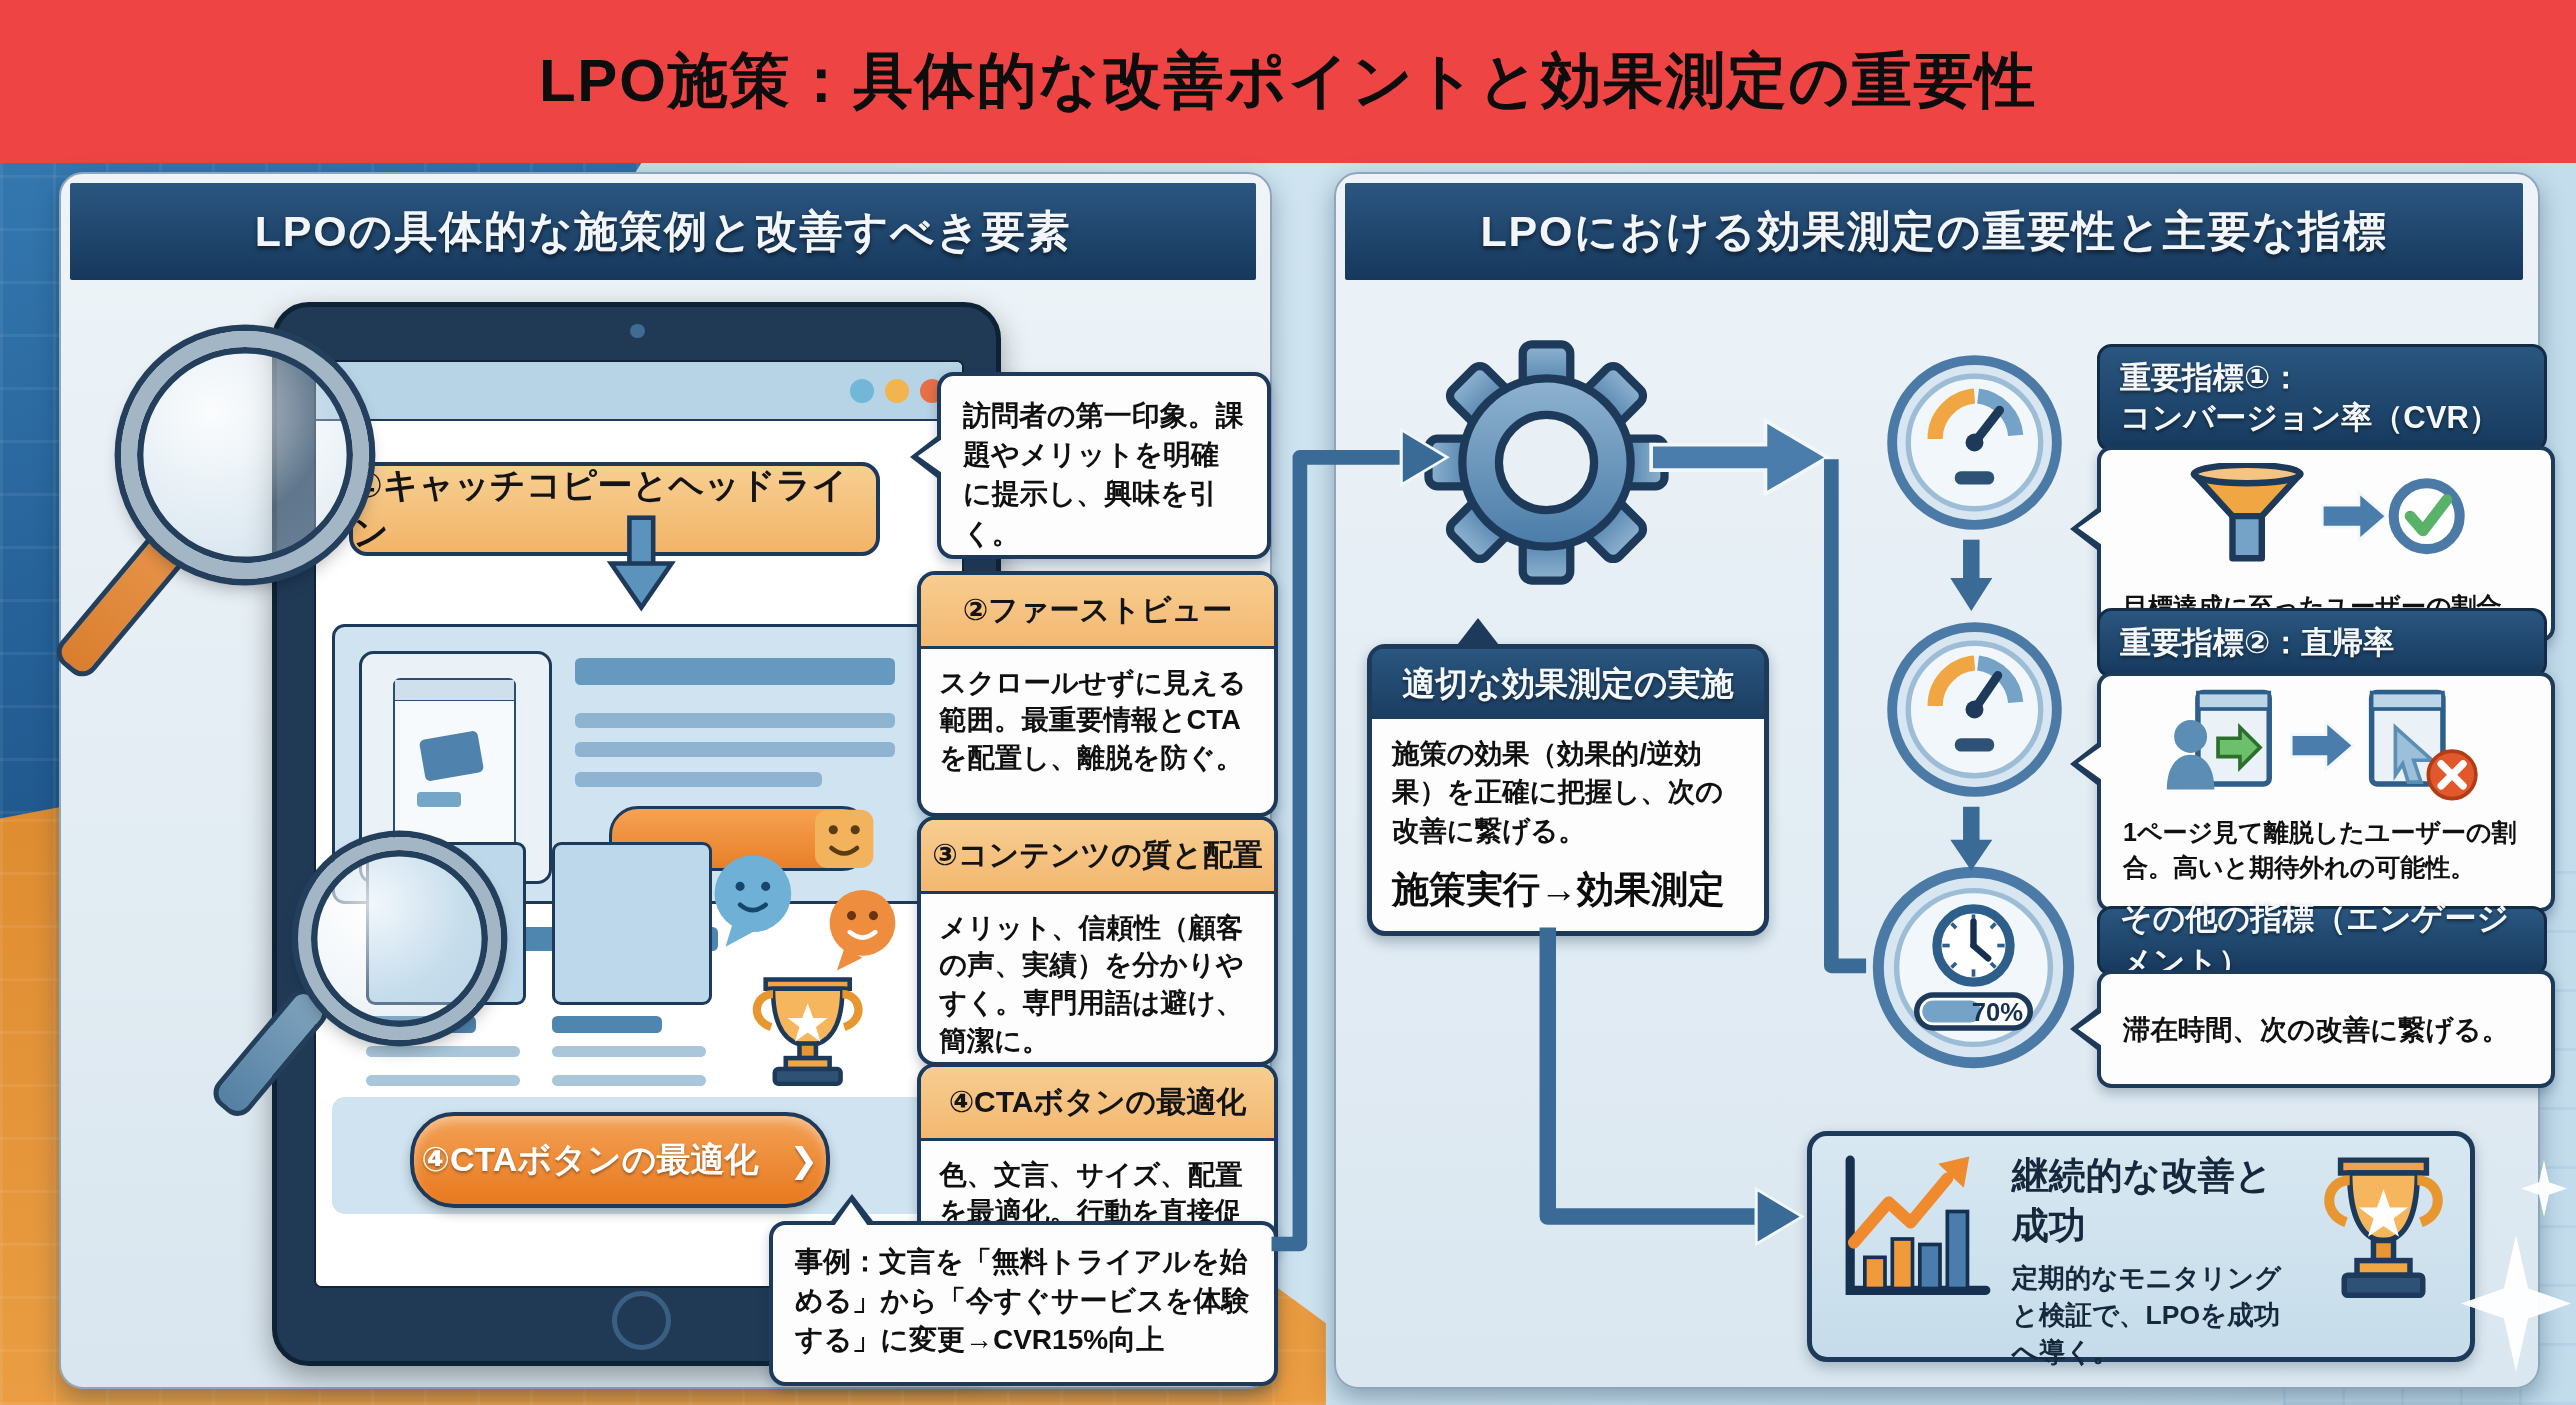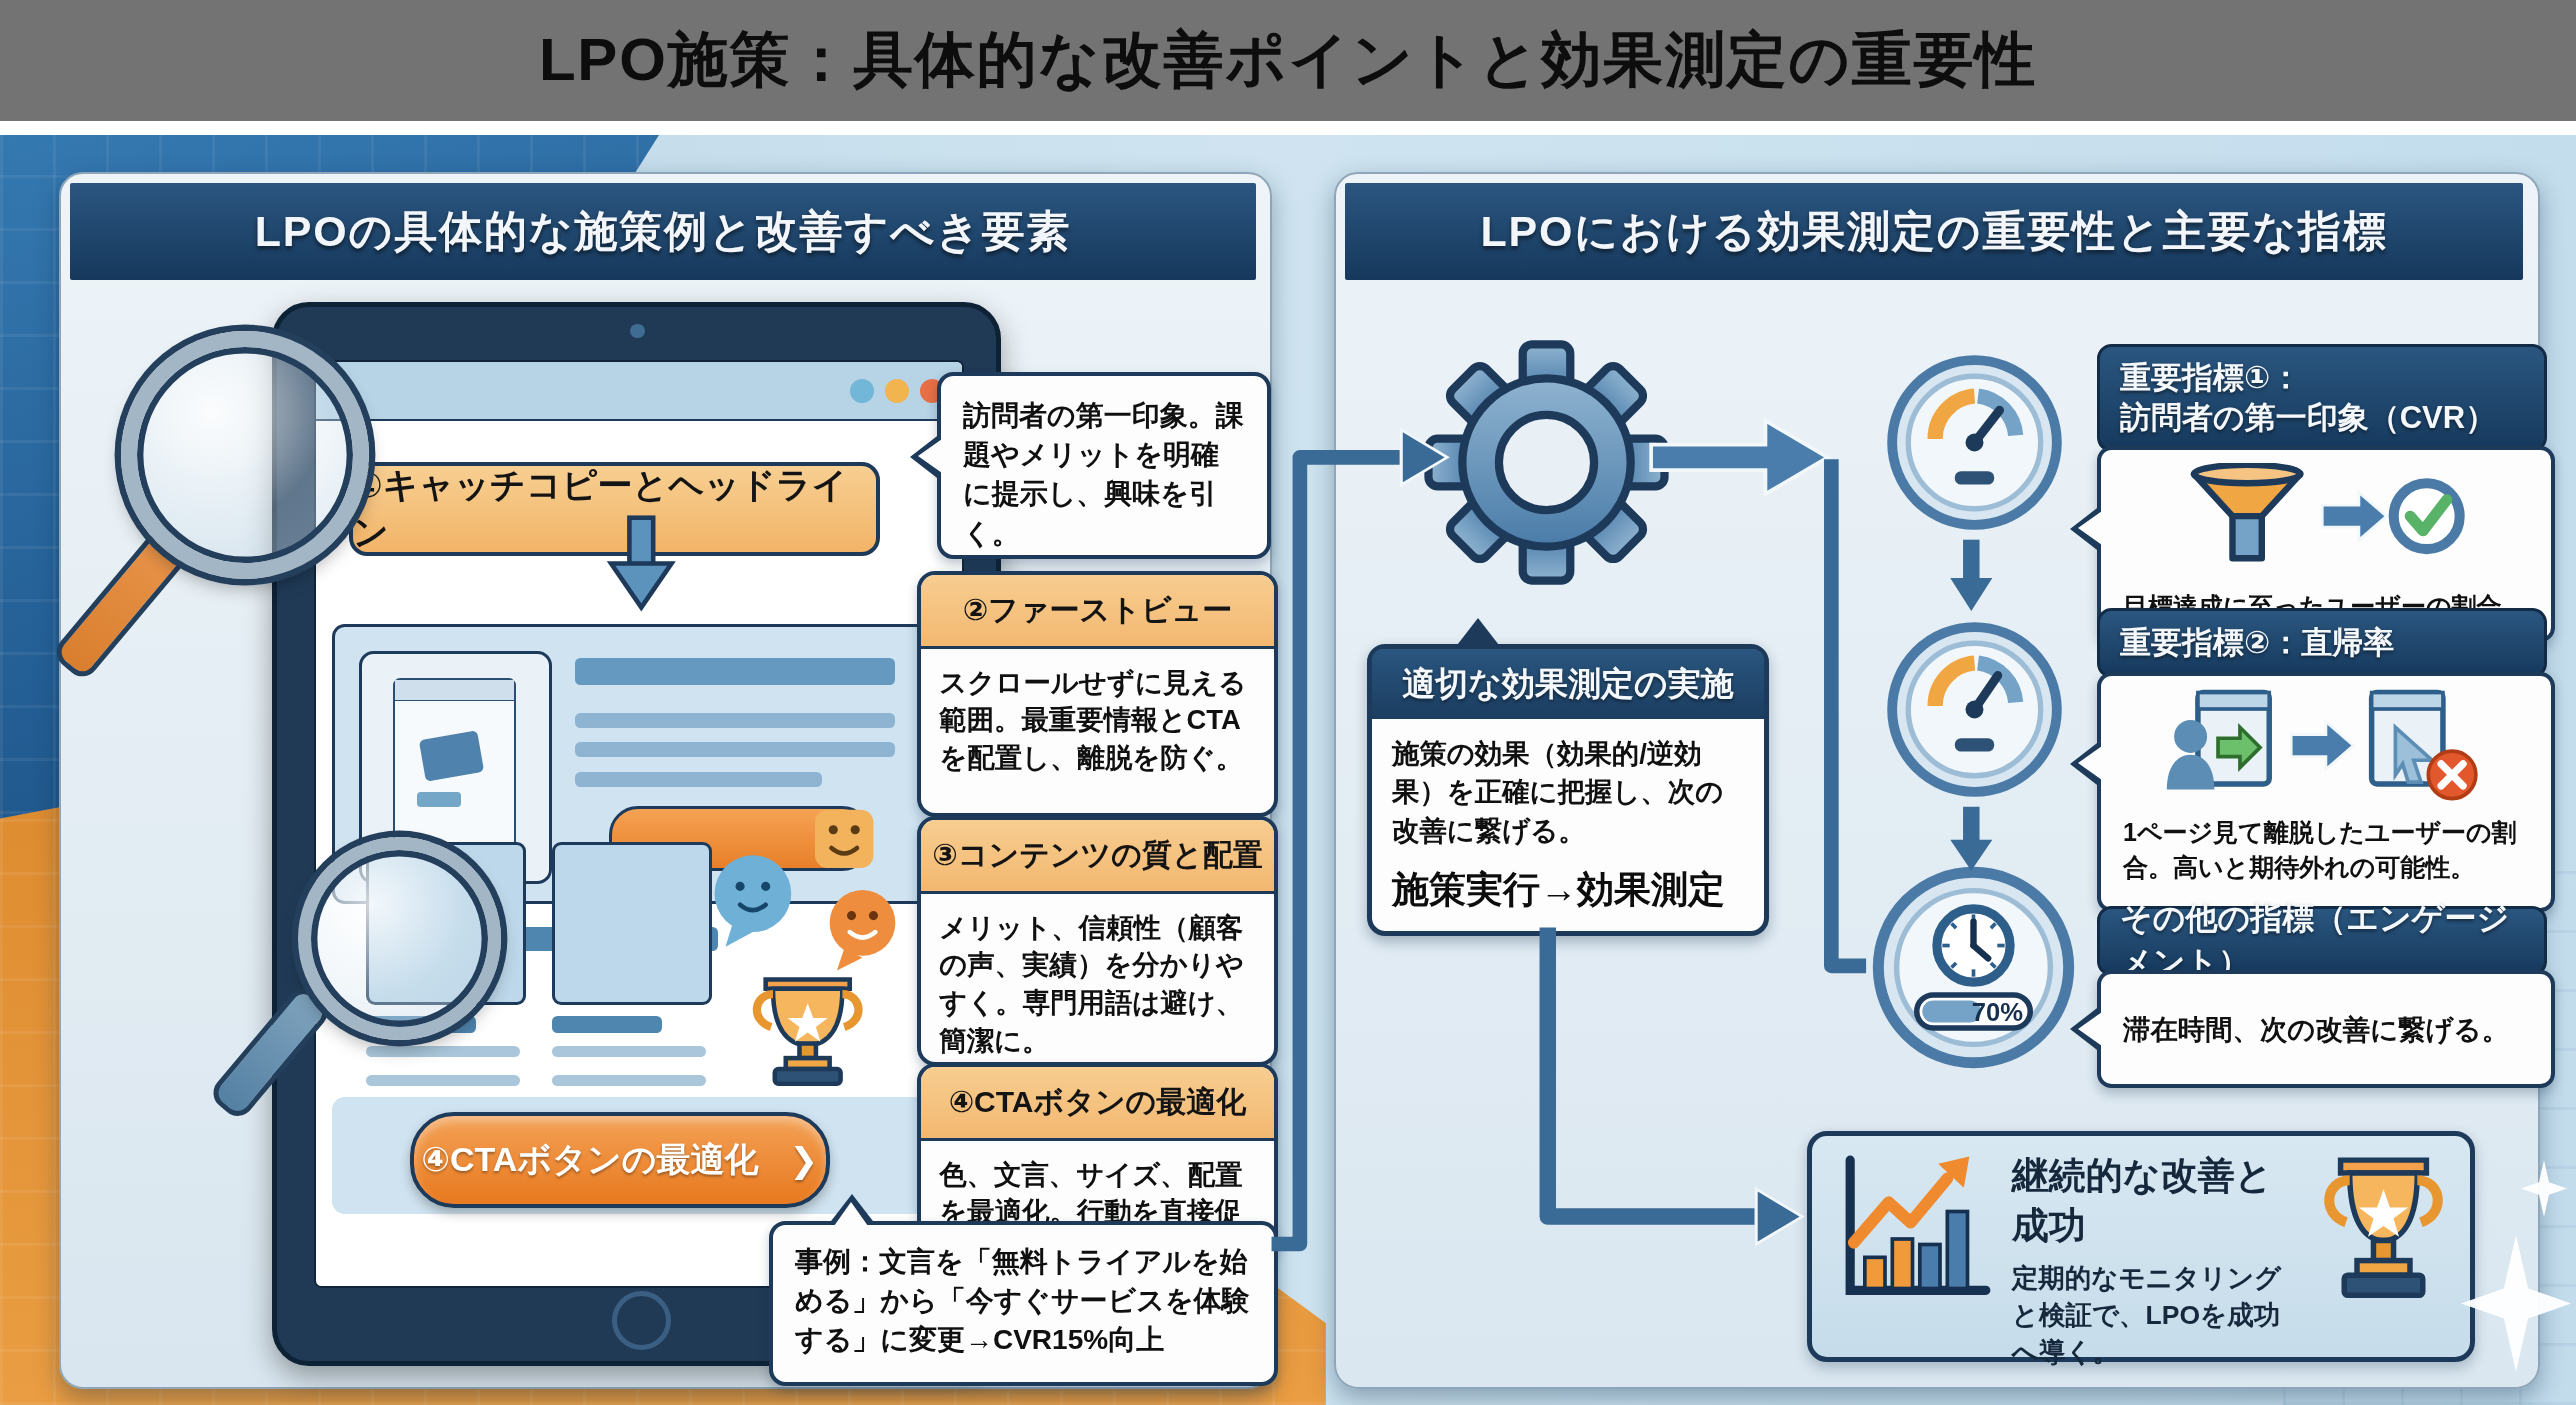--- a/index.html
+++ b/index.html
@@ -17,21 +17,21 @@
            background:linear-gradient(180deg,#dd8a2e,#ea9d42);
            clip-path:polygon(0 14%,38% 0,100% 88%,100% 100%,0 100%);}
   .circuit{background-image:
       repeating-linear-gradient(0deg,rgba(255,255,255,.13) 0 2.7px,transparent 2.7px 53px),
       repeating-linear-gradient(90deg,rgba(255,255,255,.13) 0 2.7px,transparent 2.7px 53px);}
   .circuit-right{right:0;top:823px;width:293px;height:582px;opacity:.35;
       background-image:
       repeating-linear-gradient(0deg,rgba(70,120,160,.25) 0 2.7px,transparent 2.7px 59px),
       repeating-linear-gradient(90deg,rgba(70,120,160,.25) 0 2.7px,transparent 2.7px 59px);}
 
-  .title-band{left:0;top:0;width:2576px;height:121px;background:#737373;
+  .title-band{left:0;top:0;width:2576px;height:163px;background:#ef4444;
       display:flex;align-items:center;justify-content:center;}
   .main-title{font-size:60px;font-weight:900;color:#0d0d0d;letter-spacing:1.8px;}
 
   
   .panel{border-radius:24px;border:2.7px solid #8fa6b8;
          box-shadow:0 9.1px 24px rgba(10,40,70,.35);}
   .left-panel{left:59px;top:172px;width:1209px;height:1213px;
          background:linear-gradient(180deg,#eef4f8,#d9e6ef);}
   .right-panel{left:1334px;top:172px;width:1202px;height:1213px;
          background:linear-gradient(180deg,#edf3f8,#dae7f0);}
@@ -347,21 +347,21 @@
       </g>
       <g>
         <rect x="50" y="142" width="124" height="36" rx="18" fill="#ffffff" stroke="#1d3a5a" stroke-width="6"></rect>
         <rect x="56" y="148" width="64" height="24" rx="12" fill="#74a3c7"></rect>
         <text x="166" y="170" text-anchor="end" font-size="28" font-weight="bold" fill="#16304f">70%</text>
       </g>
     </svg>
 
     <div class="abs" style="left:761px;top:170px;width:450px;">
       <div class="metric-header" style="height:108px;font-size:31px;white-space:pre-line;line-height:1.3;">重要指標①：
-訪問者の第一印象（CVR）</div>
+コンバージョン率（CVR）</div>
       <div class="metric-body abs" style="left:0;top:102px;width:450px;height:188px;">
         <div class="abs ptr ptr-left-outer" style="left:-31px;top:55px;"></div>
         <div class="abs ptr ptr-left-inner" style="left:-23px;top:61px;"></div>
         <svg class="abs" style="left:82px;top:12.8px;" width="284" height="110" viewBox="0 0 310 120">
           <g stroke="#1d3a5a" stroke-width="7" stroke-linejoin="round">
             <path d="M12 12 L128 12 L86 58 L54 58 Z" fill="#f0a743"></path>
             <path d="M54 58 L86 58 L86 104 L54 104 Z" fill="#74a3c7"></path>
             <ellipse cx="70" cy="12" rx="58" ry="10" fill="#f6c482"></ellipse>
           </g>
           <polygon points="152,46 192,46 192,32 222,58 192,84 192,70 152,70" fill="#4a7dab" stroke="#f2f7fa" stroke-width="3"></polygon>

